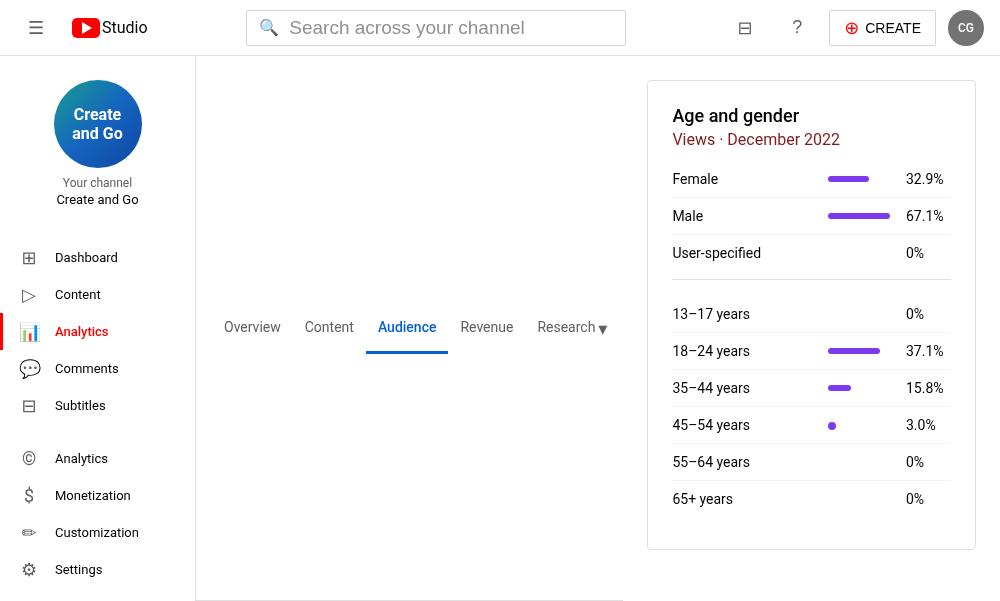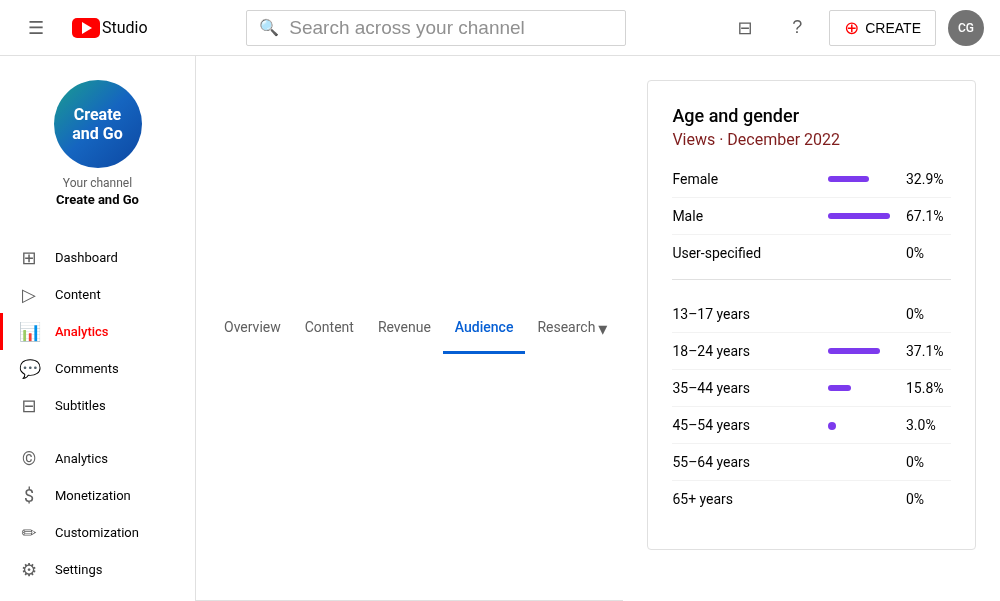--- a/index.html
+++ b/index.html
@@ -25,21 +25,21 @@
     .avatar-circle { width: 36px; height: 36px; border-radius: 50%; background: #737373; display: flex; align-items: center; justify-content: center; color: #fff; font-size: 12px; font-weight: 500; cursor: pointer; }
 
     
     .main-layout { display: flex; flex: 1; overflow: hidden; }
 
     
     .sidebar { width: 196px; border-right: 1px solid #e0e0e0; display: flex; flex-direction: column; overflow-y: auto; flex-shrink: 0; padding-bottom: 16px; }
     .channel-info { display: flex; flex-direction: column; align-items: center; padding: 24px 16px 16px; }
     .channel-avatar { width: 88px; height: 88px; border-radius: 50%; overflow: hidden; background: linear-gradient(135deg, #1a9e8f 0%, #1565c0 50%, #0d47a1 100%); display: flex; align-items: center; justify-content: center; color: #fff; font-size: 16px; font-weight: 700; text-align: center; line-height: 1.2; }
     .channel-label { font-size: 12px; color: #606060; margin-top: 8px; }
-    .channel-name { font-size: 13px; font-weight: 700; color: #030303; margin-top: 2px; }
+    .channel-name { font-size: 13px; font-weight: 400; color: #030303; margin-top: 2px; }
     .sidebar-divider { height: 1px; background: #e0e0e0; margin: 8px 0; }
     .nav-item { display: flex; align-items: center; gap: 16px; padding: 8px 16px; cursor: pointer; color: #030303; border-left: 3px solid transparent; }
     .nav-item.active { border-left: 3px solid #ff0000; background: #fff; }
     .nav-item.active .nav-label { color: #ff0000; font-weight: 500; }
     .nav-icon { font-size: 18px; color: #606060; width: 20px; text-align: center; }
     .nav-item.active .nav-icon { color: #ff0000; }
     .nav-label { font-size: 13px; }
 
     
     .content-area { flex: 1; overflow-y: auto; display: flex; flex-direction: row; }
@@ -147,22 +147,22 @@
     </div>
     <div class="sidebar-divider"></div>
 
   </div>
 
   <div class="content-area">
 
     <div class="tabs-bar">
       <div class="tab">Overview</div>
       <div class="tab">Content</div>
+      <div class="tab active">Audience</div>
       <div class="tab">Revenue</div>
-      <div class="tab active">Audience</div>
       <div class="tab">Research</div>
       <span class="tabs-more">▾</span>
     </div>
 
     <div class="page-content">
       <div class="card">
         <div class="card-title">Age and gender</div>
         <div class="card-subtitle">Views · December 2022</div>
 
         <div class="bar-section">

